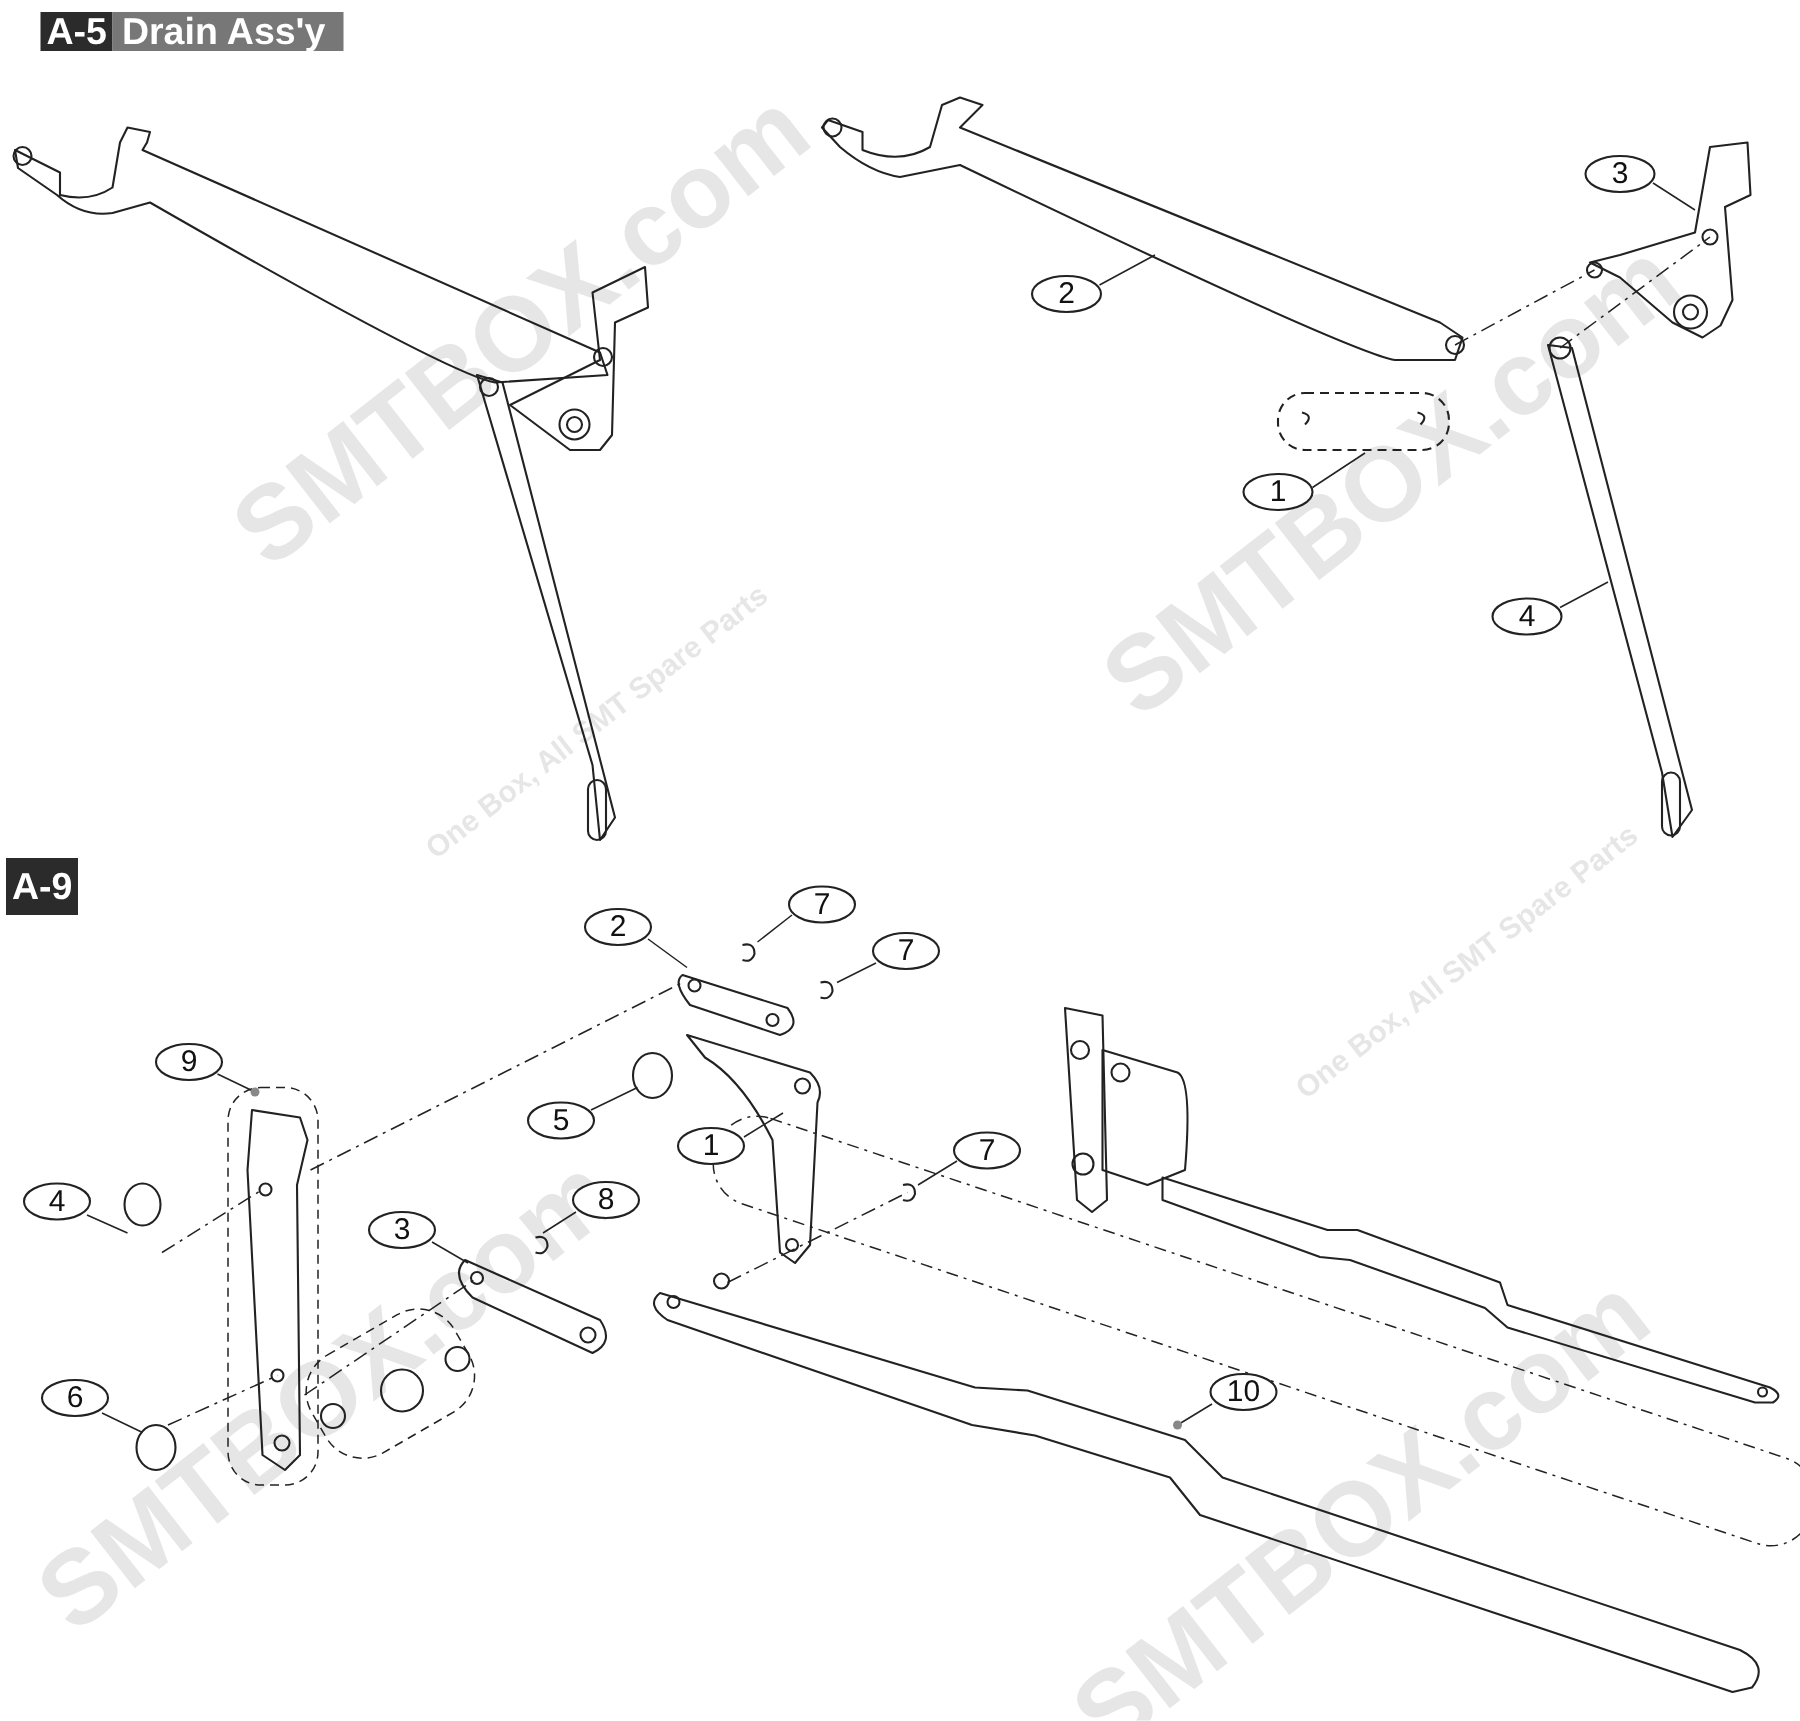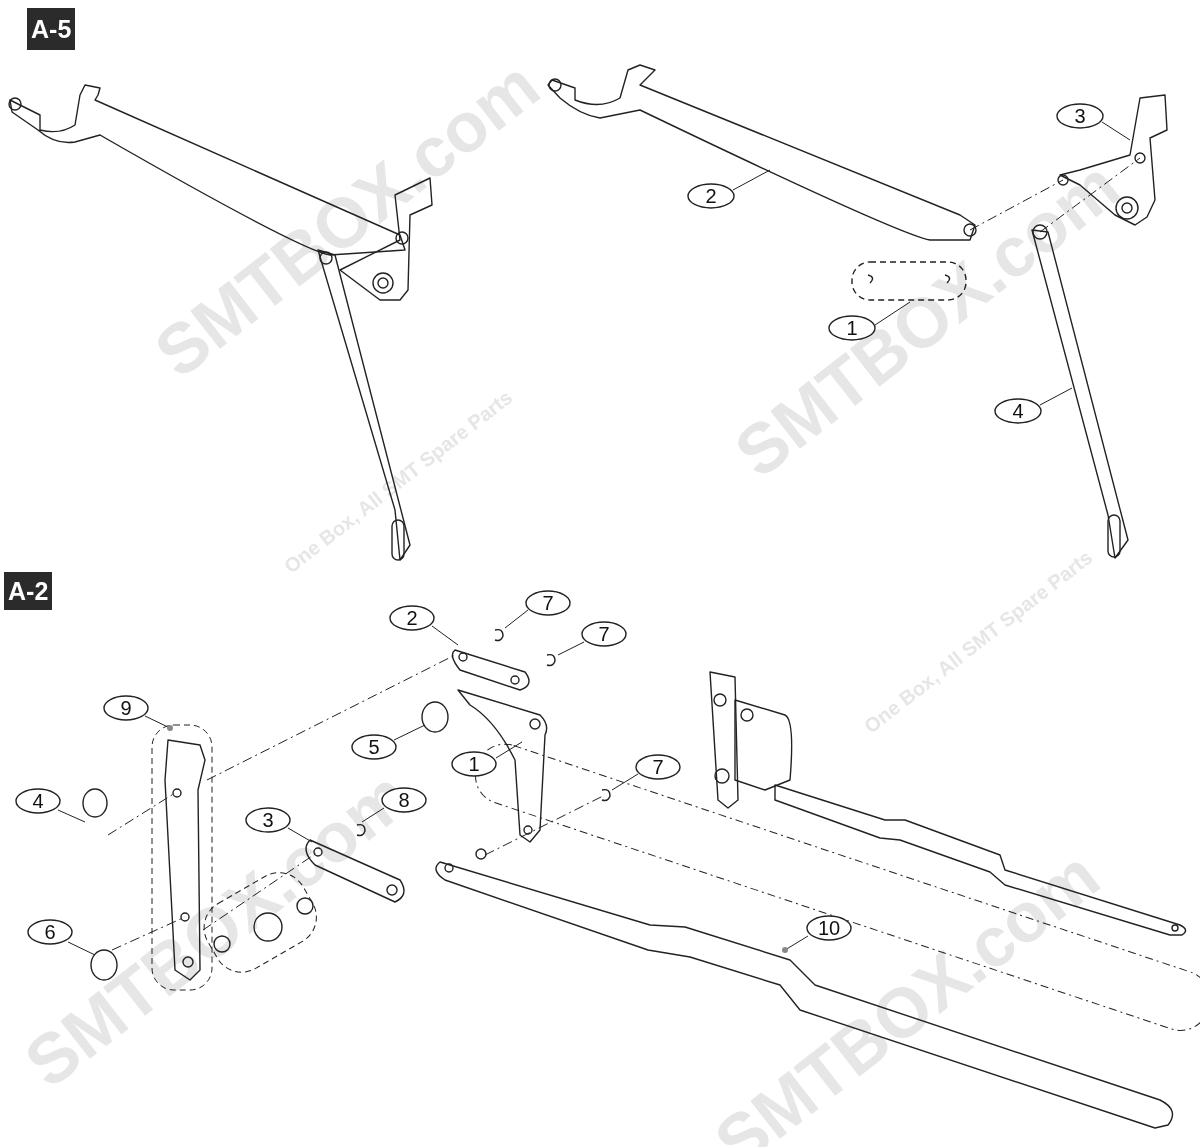--- a/index.html
+++ b/index.html
@@ -1,40 +1,41 @@
 <!DOCTYPE html>
 <html><head>
 <meta charset="utf-8">
 <style>
   html, body { margin:0; padding:0; background:#ffffff; }
   body { width:1200px; height:1147px; position:relative; overflow:hidden; font-family:"Liberation Sans", sans-serif; }
   .section-header { position:absolute; display:flex; height:34px; align-items:stretch; }
   .section-header .code { background:#2b2b2b; color:#ffffff; font-weight:bold; font-size:25px; padding:0 4px; display:flex; align-items:center; }
   .section-header .title { background:#777777; color:#ffffff; font-weight:bold; font-size:25px; padding:0 12px 0 6px; display:flex; align-items:center; }
-  #hdr-a5 { left:27px; top:8px; height:42px; }
+  #hdr-a5 { left:27px; top:8px; height:26px; }
   #hdr-a6 { left:4px; top:572px; height:38px; }
   svg#diagram { position:absolute; left:0; top:0; }
   .watermark { position:absolute; color:#e6e6e6; font-weight:bold; transform:rotate(-38deg); transform-origin:left top; white-space:nowrap; pointer-events:none; }
   .callout text { font-family:"Liberation Sans", sans-serif; font-size:20px; fill:#111; text-anchor:middle; dominant-baseline:central; }
 </style>
 </head>
 <body>
 
 <div class="watermark" style="left:140px;top:330px;font-size:70px;">SMTBOX.com</div>
 <div class="watermark" style="left:720px;top:430px;font-size:70px;">SMTBOX.com</div>
 <div class="watermark" style="left:10px;top:1040px;font-size:70px;">SMTBOX.com</div>
 <div class="watermark" style="left:700px;top:1120px;font-size:70px;">SMTBOX.com</div>
 <div class="watermark" style="left:280px;top:560px;font-size:20px;">One Box, All SMT Spare Parts</div>
 <div class="watermark" style="left:860px;top:720px;font-size:20px;">One Box, All SMT Spare Parts</div>
 
 <div class="section-header" id="hdr-a5">
   <span class="code">A-5</span>
+  <span class="title">Drain Ass'y</span>
 </div>
 <div class="section-header" id="hdr-a6">
-  <span class="code">A-2</span>
+  <span class="code">A-9</span>
 </div>
 
 <svg id="diagram" width="1200" height="1147" viewBox="0 0 1200 1147" fill="none" stroke="#222" stroke-width="1.4" stroke-linejoin="round">
 
   <g>
     <path d="M10,100 L40,115 L40,130 Q60,135 75,125 L80,95 L85,85 L100,88 L98,95 L95,100 L400,235 L405,250 L330,255 Q300,250 100,135 L75,142 Q55,145 38,130 L12,112 Z"></path>
     <circle cx="15" cy="104" r="6"></circle>
     <path d="M395,195 L430,178 L432,205 L410,215 L408,290 L400,300 L380,300 L340,270 L400,240 Z"></path>
     <circle cx="383" cy="283" r="10"></circle>
       <circle cx="383" cy="283" r="5"></circle>

